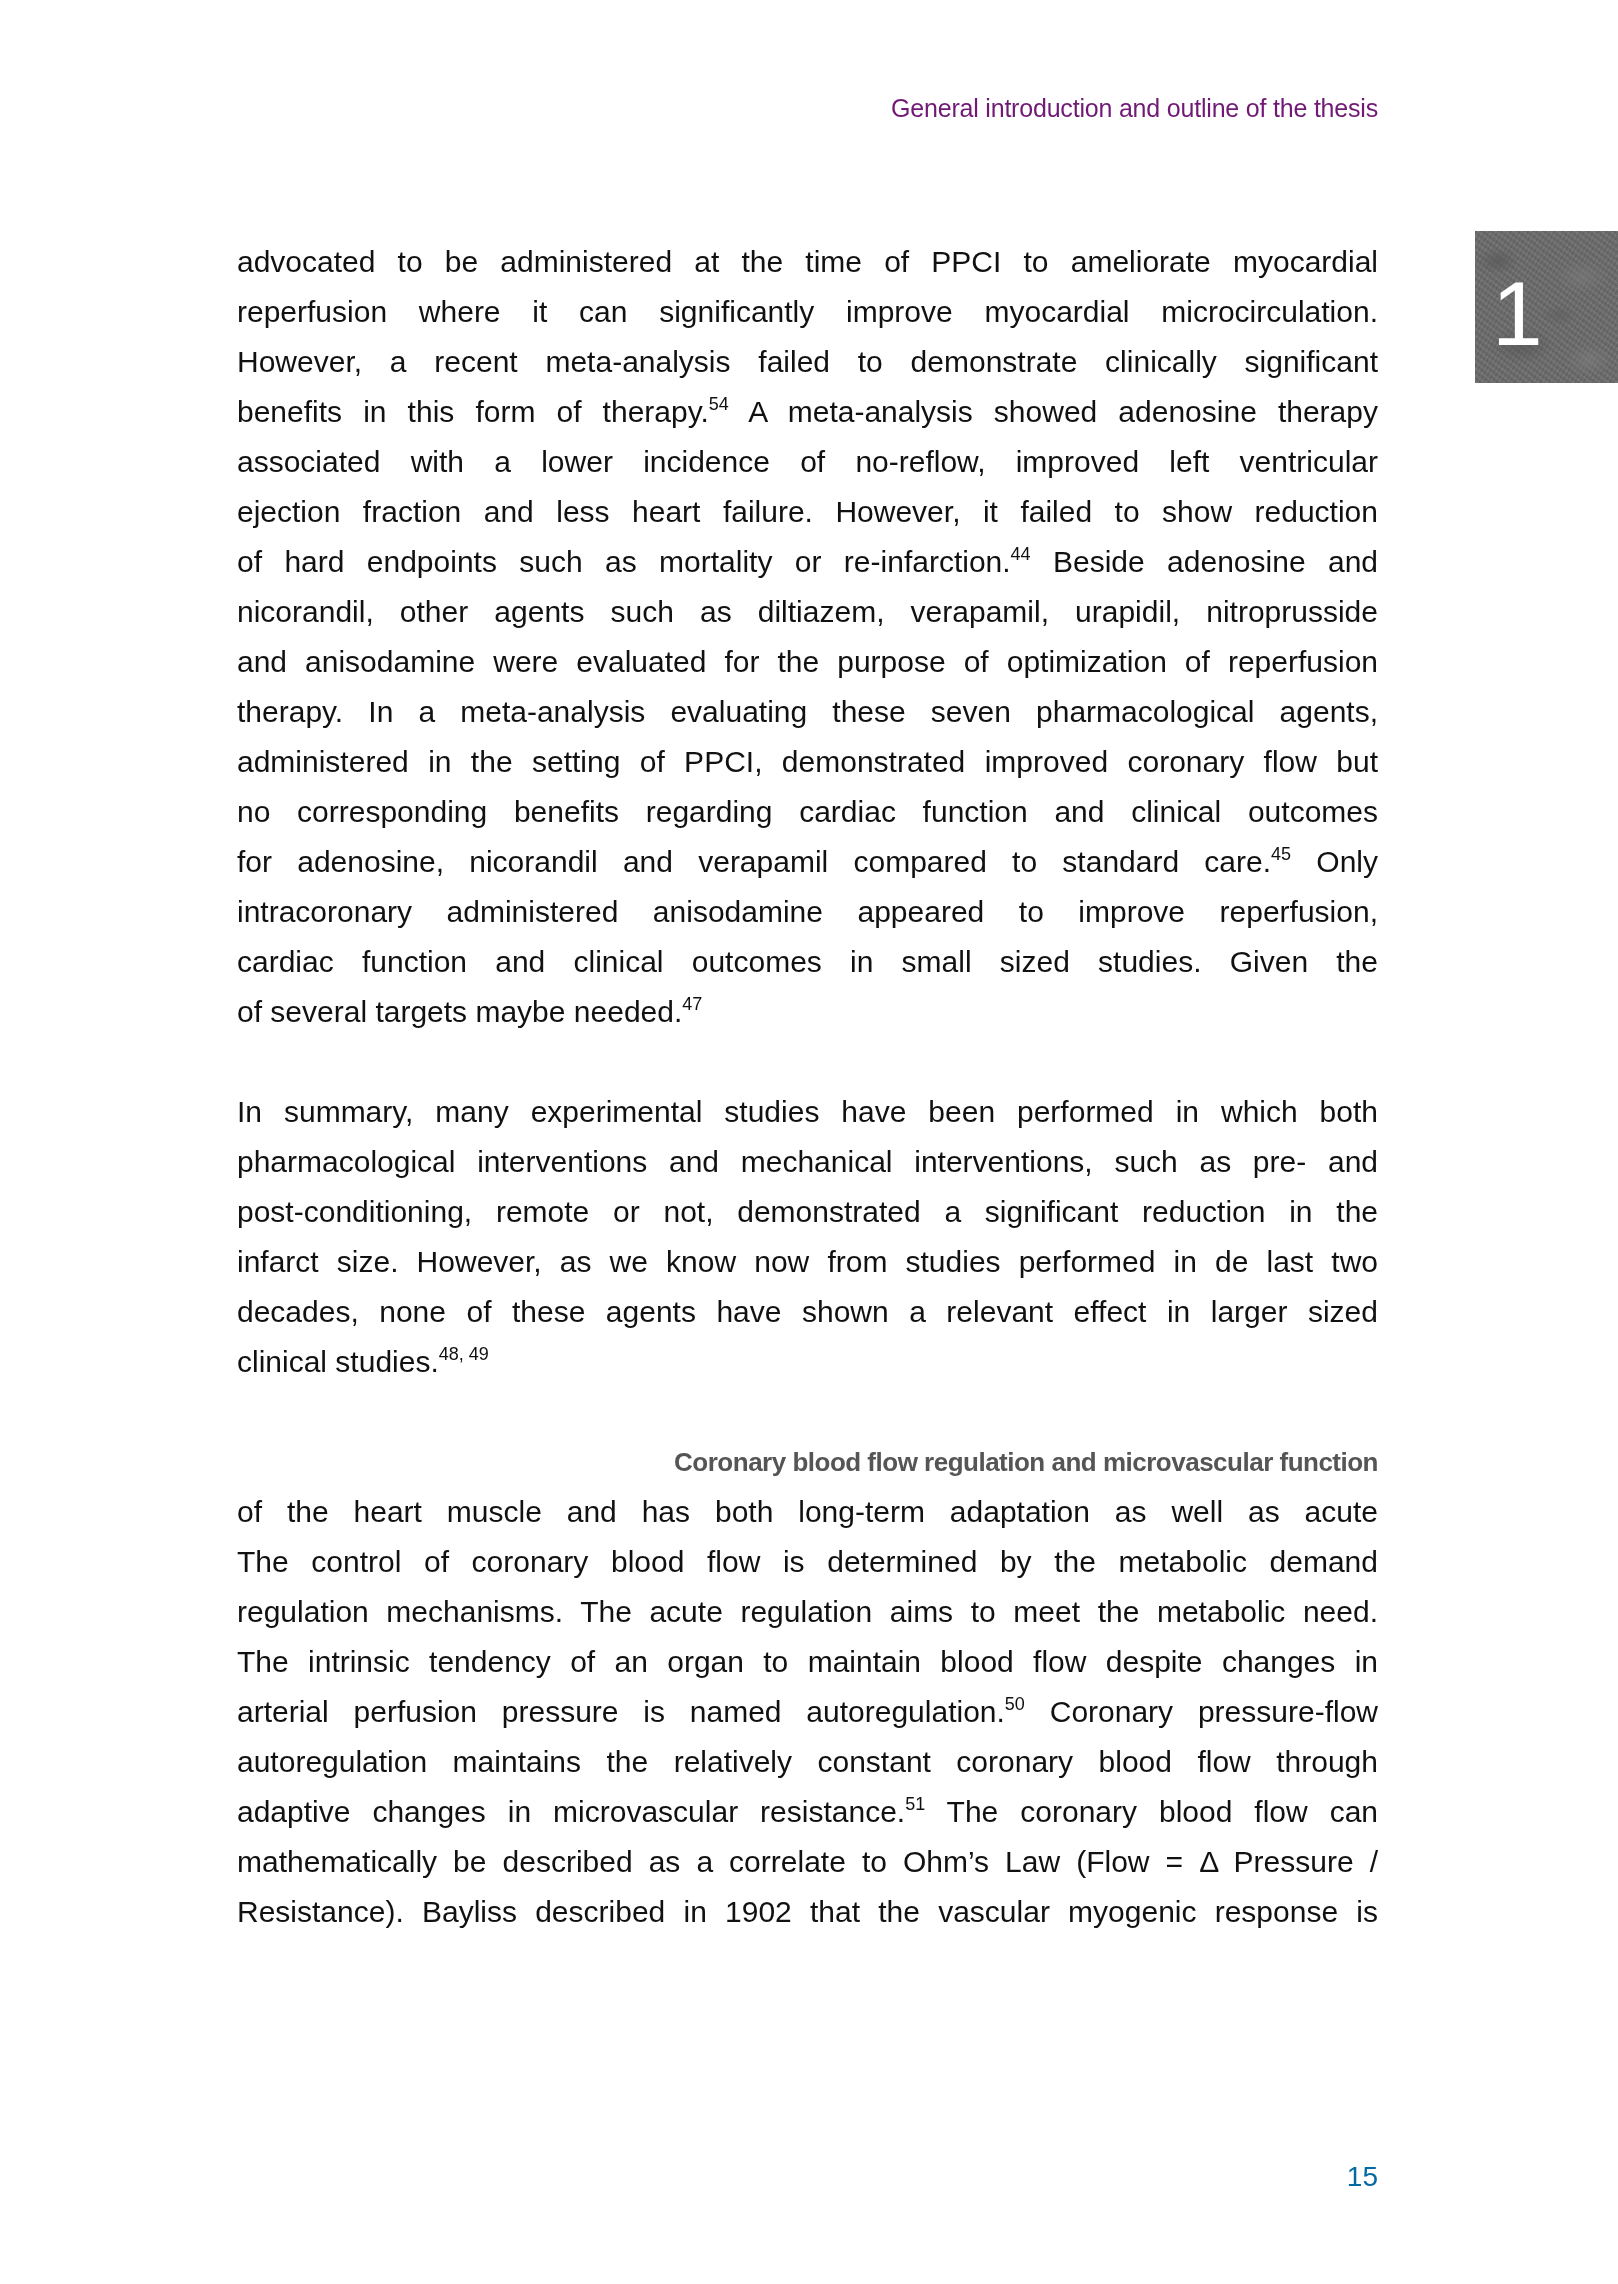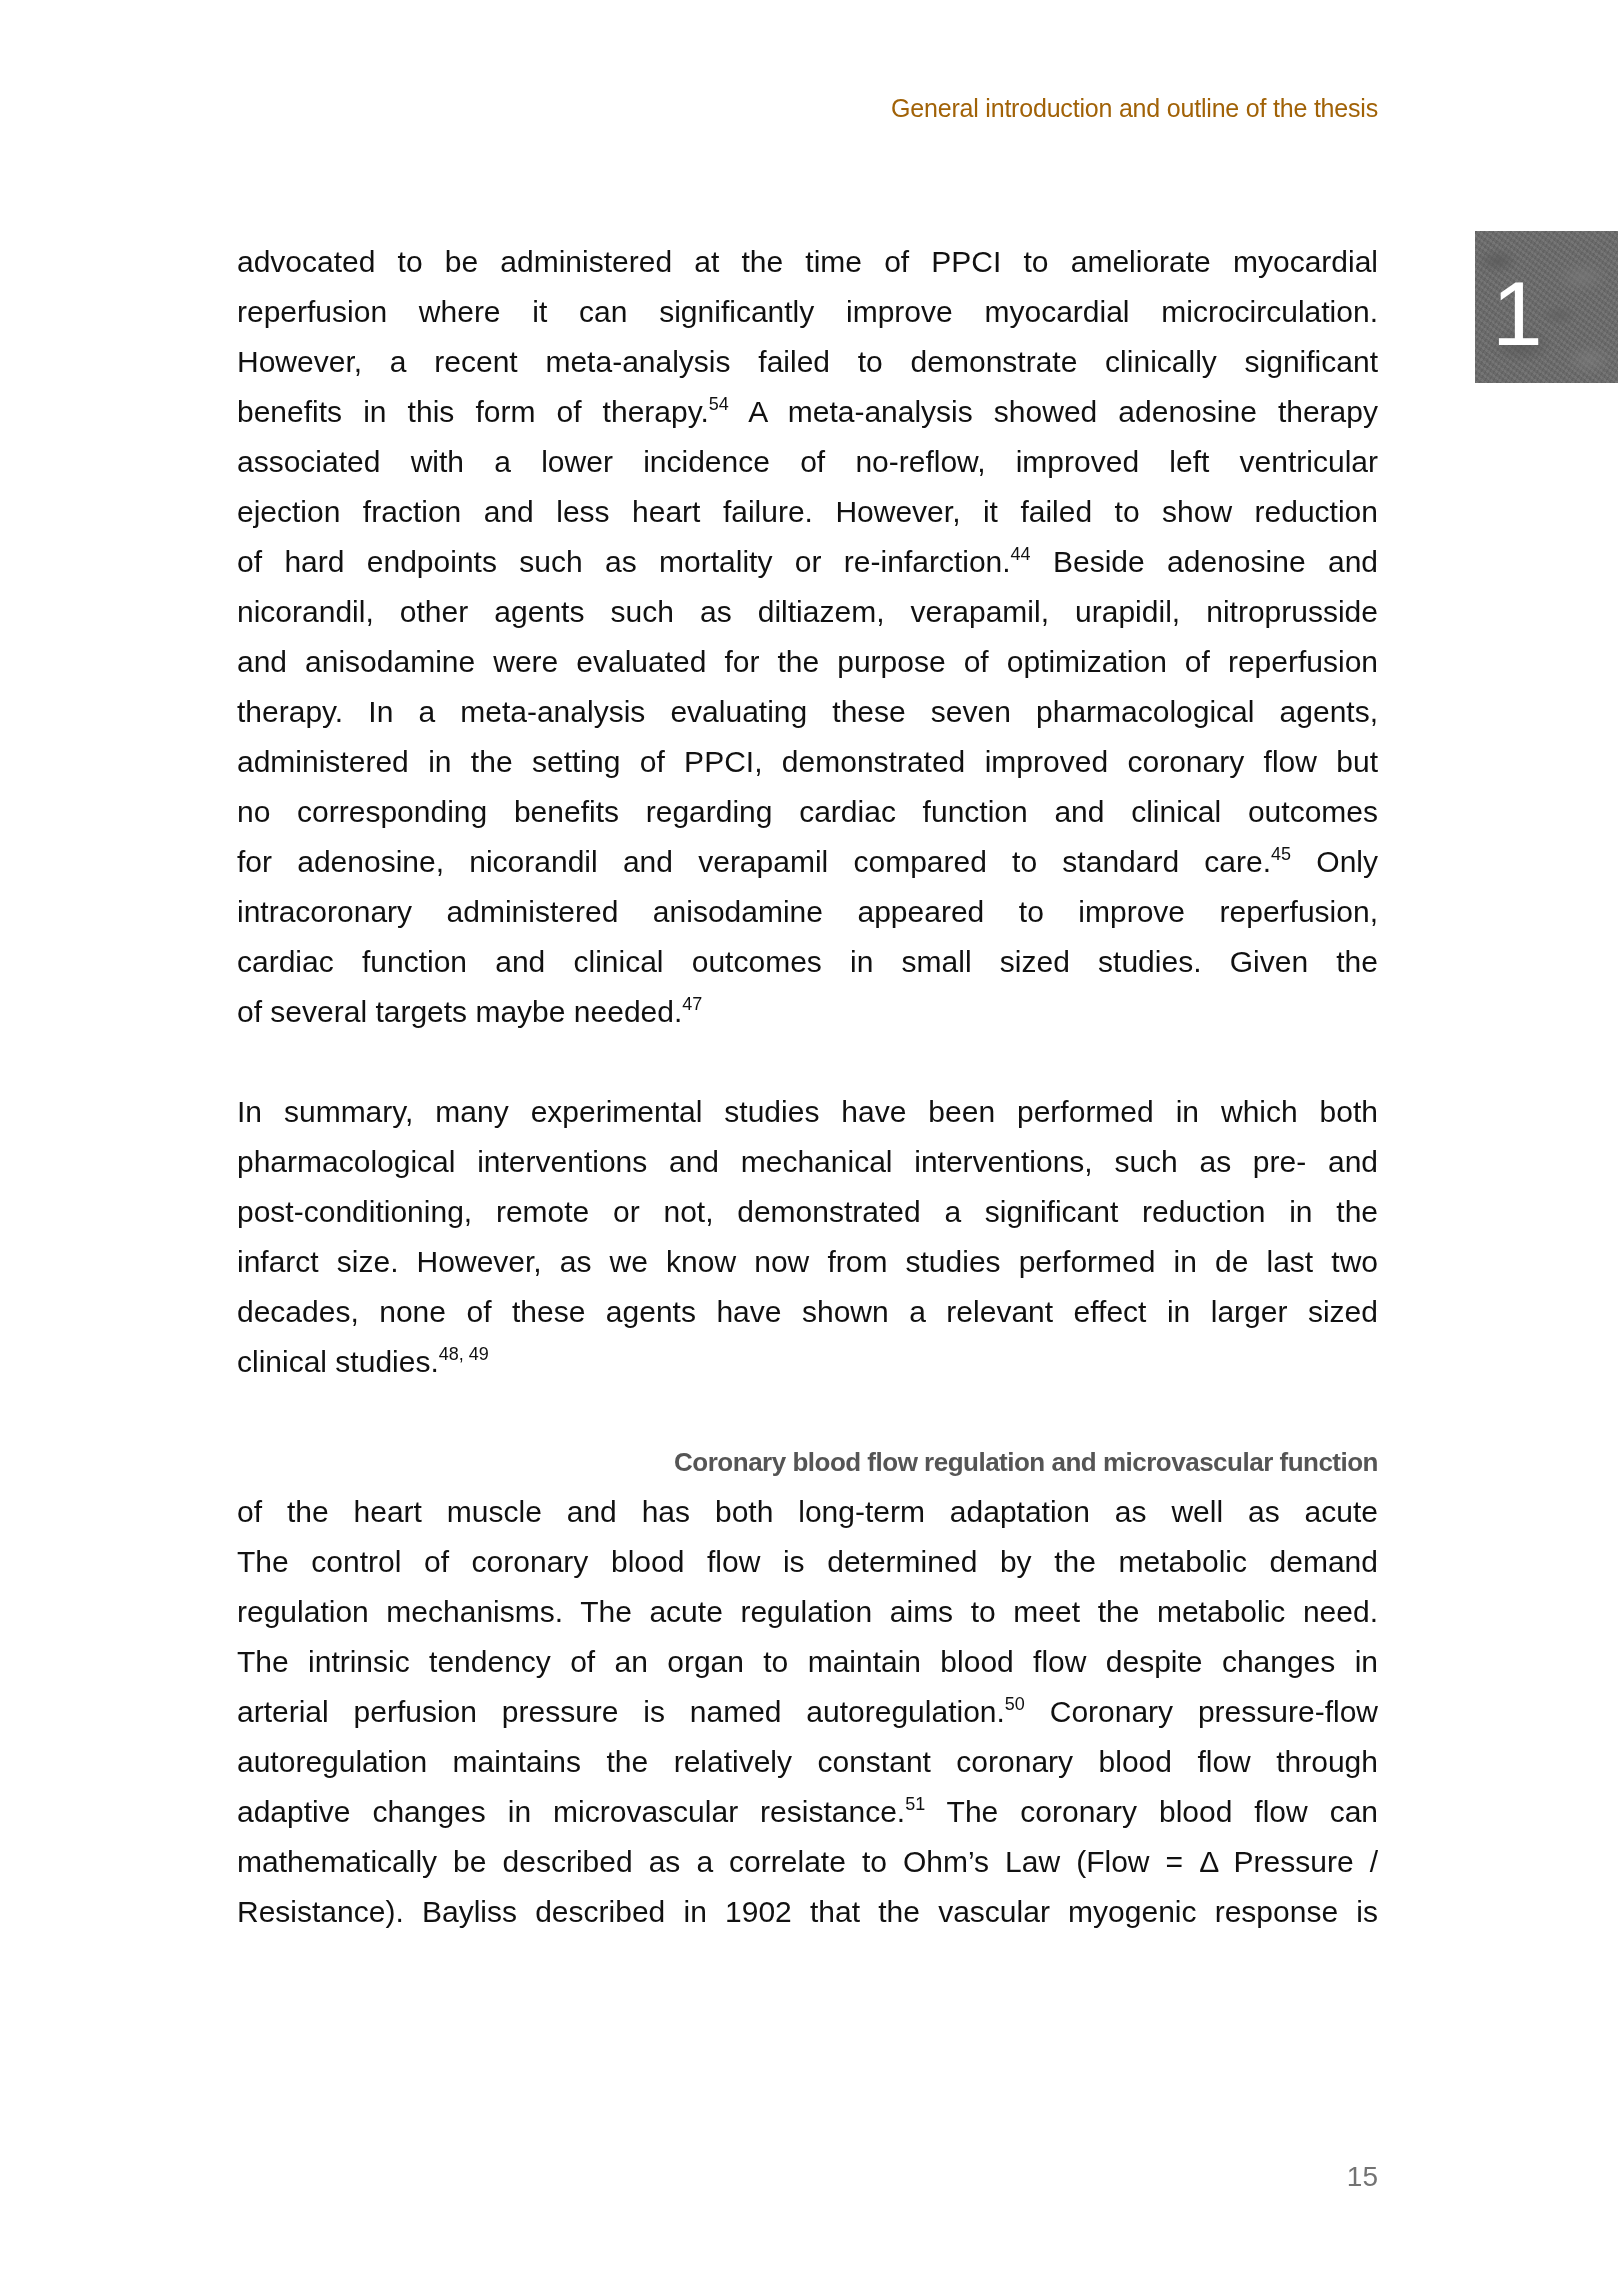--- a/index.html
+++ b/index.html
@@ -1,36 +1,36 @@
 <!DOCTYPE html>
 <html style="font-size:12px"><head>
 <meta charset="utf-8">
 <style>
   html, body { margin: 0; padding: 0; background: #ffffff; }
   body { width: 1619px; height: 2284px; position: relative; overflow: hidden; color: #111111; font-family: "Liberation Sans", sans-serif; }
-  .running-header { position: absolute; top: 93px; right: 241px; font-size: 25px; line-height: 30px; color: #a16207; white-space: nowrap; letter-spacing: -0.2px; }
+  .running-header { position: absolute; top: 93px; right: 241px; font-size: 25px; line-height: 30px; color: #701a75; white-space: nowrap; letter-spacing: -0.2px; }
   .chapter-tab { position: absolute; left: 1475px; top: 231px; width: 144px; height: 152px; overflow: hidden;
     background-color: #6b6b6b;
     background-image:
       radial-gradient(ellipse 30px 19px at 23px 30px, rgba(90,90,90,0.8), rgba(90,90,90,0) 70%),
       radial-gradient(ellipse 38px 23px at 107px 46px, rgba(120,120,120,0.7), rgba(120,120,120,0) 70%),
       radial-gradient(ellipse 46px 27px at 46px 114px, rgba(85,85,85,0.7), rgba(85,85,85,0) 70%),
       radial-gradient(ellipse 34px 23px at 114px 129px, rgba(125,125,125,0.6), rgba(125,125,125,0) 70%),
       radial-gradient(ellipse 27px 15px at 84px 84px, rgba(95,95,95,0.7), rgba(95,95,95,0) 70%),
       repeating-linear-gradient(37deg, rgba(255,255,255,0.04) 0 2.3px, rgba(0,0,0,0.05) 2.3px 5.3px),
       repeating-linear-gradient(-61deg, rgba(0,0,0,0.04) 0 1.5px, rgba(255,255,255,0.035) 1.5px 3.8px);
   }
   .chapter-num { position: absolute; left: 17px; top: 37px; font-size: 91px; line-height: 91px; color: #ffffff; font-weight: normal; }
   .body-text { position: absolute; left: 237px; top: 237px; width: 1141px; font-size: 30px; line-height: 50px; color: #111111; }
   .line { display: block; height: 50px; text-align: justify; text-align-last: justify; white-space: normal; overflow: hidden; }
   .line.last { text-align-last: left; }
   .blank { display: block; height: 50px; }
   .sup { font-size: 18px; position: relative; top: -12px; line-height: 0; }
   .heading { display: block; height: 50px; font-weight: bold; color: #555555; font-size: 26px; letter-spacing: -0.5px; white-space: nowrap; text-align: right; }
-  .page-number { position: absolute; top: 2160px; right: 241px; font-size: 28px; line-height: 33px; color: #737373; }
+  .page-number { position: absolute; top: 2160px; right: 241px; font-size: 28px; line-height: 33px; color: #0369a1; }
 </style>
 </head>
 <body>
 
 <div class="running-header">General introduction and outline of the thesis</div>
 
 <div class="chapter-tab">
   <span class="chapter-num">1</span>
 </div>
 

